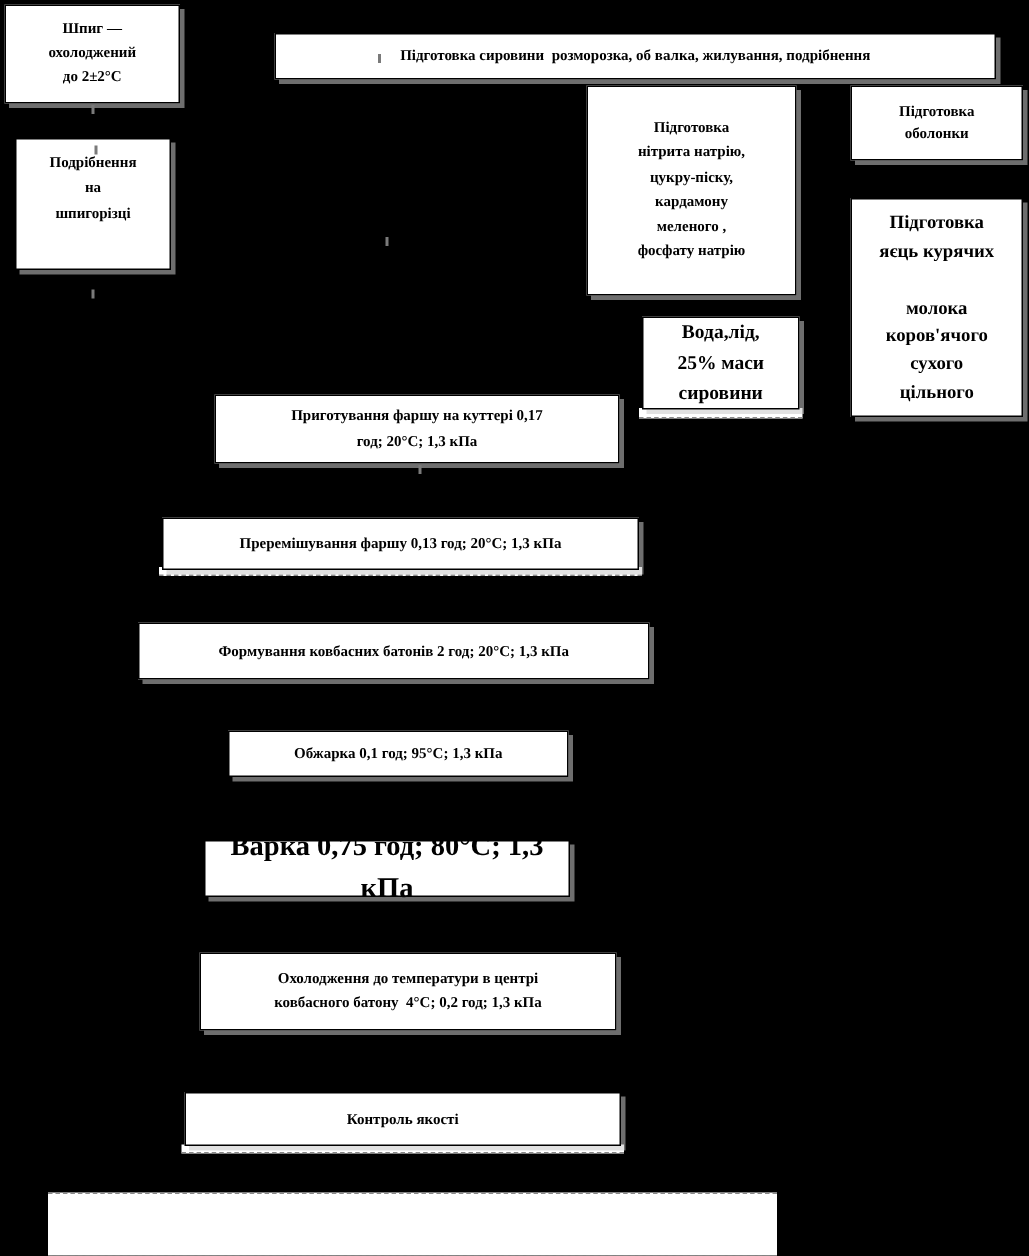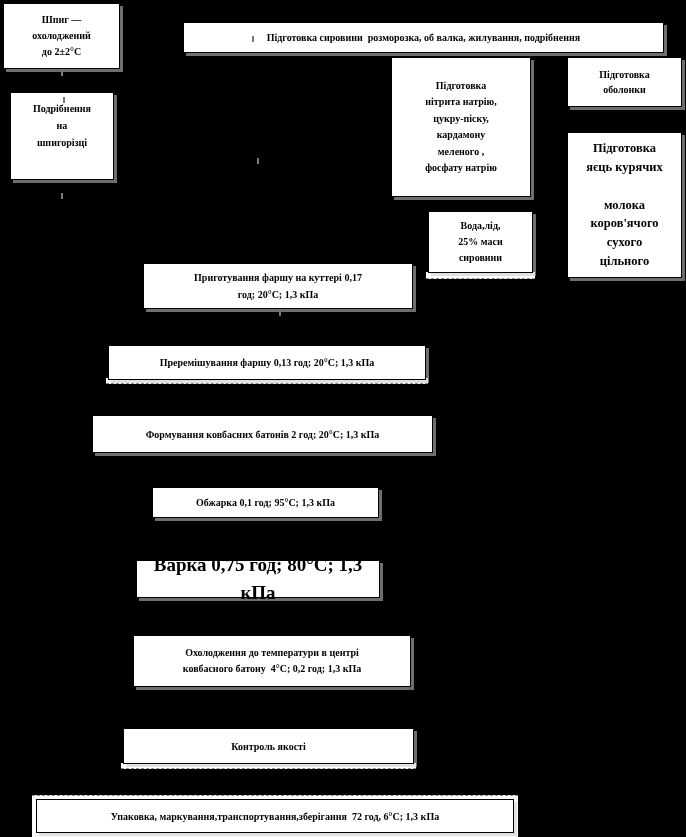--- a/index.html
+++ b/index.html
@@ -30,21 +30,21 @@
     padding: 1px 3px;
   }
   
   .b0  { left: 3px;   top: 3px;   width: 117px; height: 66px;  line-height: 1.6; }
   .b1  { left: 10px;  top: 92px; width: 104px; height: 88px;  line-height: 1.7; align-items: flex-start; padding-top: 7px; }
   .b2  { left: 183px; top: 4px;   width: 481px; height: 31px; margin-top: 18px; }
   .b3  { left: 150px; top: 57px;  width: 216px; height: 100px; line-height: 1.72; }
   .b4  { left: 391px; top: 57px;  width: 140px; height: 140px; line-height: 1.65; }
   .b5  { left: 567px; top: 57px;  width: 115px; height: 50px;  line-height: 1.55; }
   .b6  { left: 567px; top: 132px; width: 115px; height: 146px; font-size: 12.5px; line-height: 1.5; }
-  .b7  { left: 428px; top: 211px; width: 105px; height: 62px;  font-size: 10px; line-height: 1.6; }
+  .b7  { left: 428px; top: 211px; width: 105px; height: 62px;  font-size: 13px; line-height: 1.6; }
   .b8  { left: 143px; top: 263px; width: 270px; height: 46px;  line-height: 1.7; }
   .b9  { left: 108px; top: 345px; width: 318px; height: 35px; }
   .b10 { left: 92px;  top: 415px; width: 341px; height: 38px; }
   .b11 { left: 152px; top: 487px; width: 227px; height: 31px; }
   .b12 { left: 136px; top: 560px; width: 244px; height: 38px;  font-size: 19px; }
   .b13 { left: 133px; top: 635px; width: 278px; height: 52px;  line-height: 1.65; }
   .b14 { left: 123px; top: 728px; width: 291px; height: 36px; }
   .b15 { left: 36px;  top: 799px; width: 478px; height: 34px; }
 
   
@@ -110,21 +110,20 @@
 сировини</div>
   <div class="box b8">Приготування фаршу на куттері 0,17
 год; 20°С; 1,3 кПа</div>
   <div class="box b9">Преремішування фаршу 0,13 год; 20°С; 1,3 кПа</div>
   <div class="box b10">Формування ковбасних батонів 2 год; 20°С; 1,3 кПа</div>
   <div class="box b11">Обжарка 0,1 год; 95°С; 1,3 кПа</div>
   <div class="box b12">Варка 0,75 год; 80°С; 1,3 кПа</div>
   <div class="box b13">Охолодження до температури в центрі
 ковбасного батону&nbsp; 4°С; 0,2 год; 1,3 кПа</div>
   <div class="box b14">Контроль якості</div>
-  <div class="box b15">Упаковка, маркування,транспортування,зберігання&nbsp; 72 год, 6°С; 1,3 кПа</div>
 
   <div class="tick t1"></div>
   <div class="tick t2"></div>
   <div class="tick t3"></div>
   <div class="tick t4"></div>
   <div class="tick t5"></div>
   <div class="tick t6"></div>
 
 </div>
 

